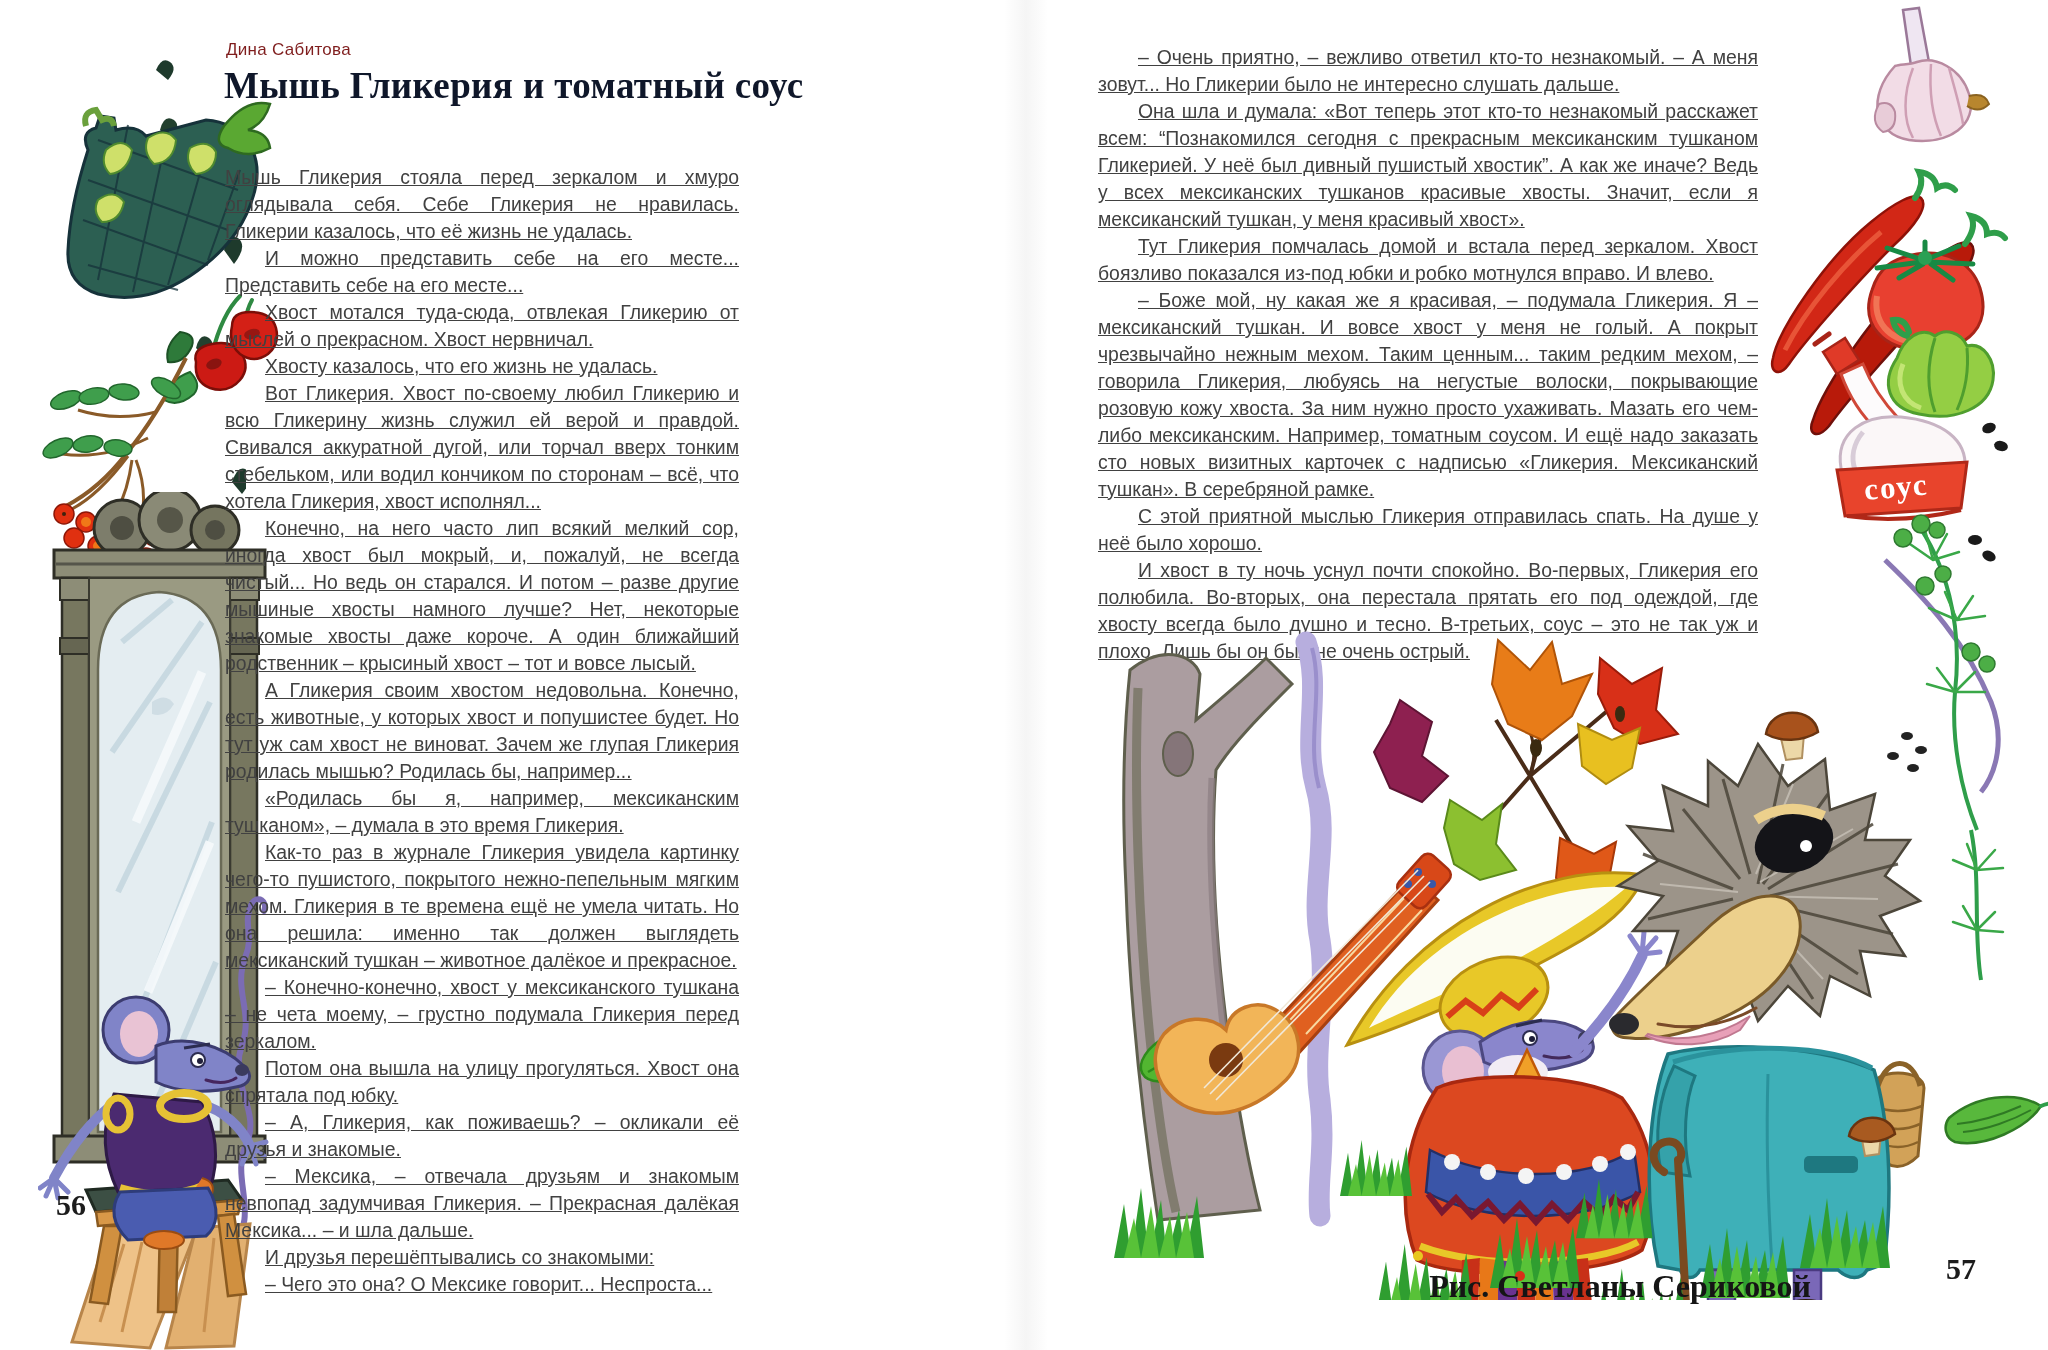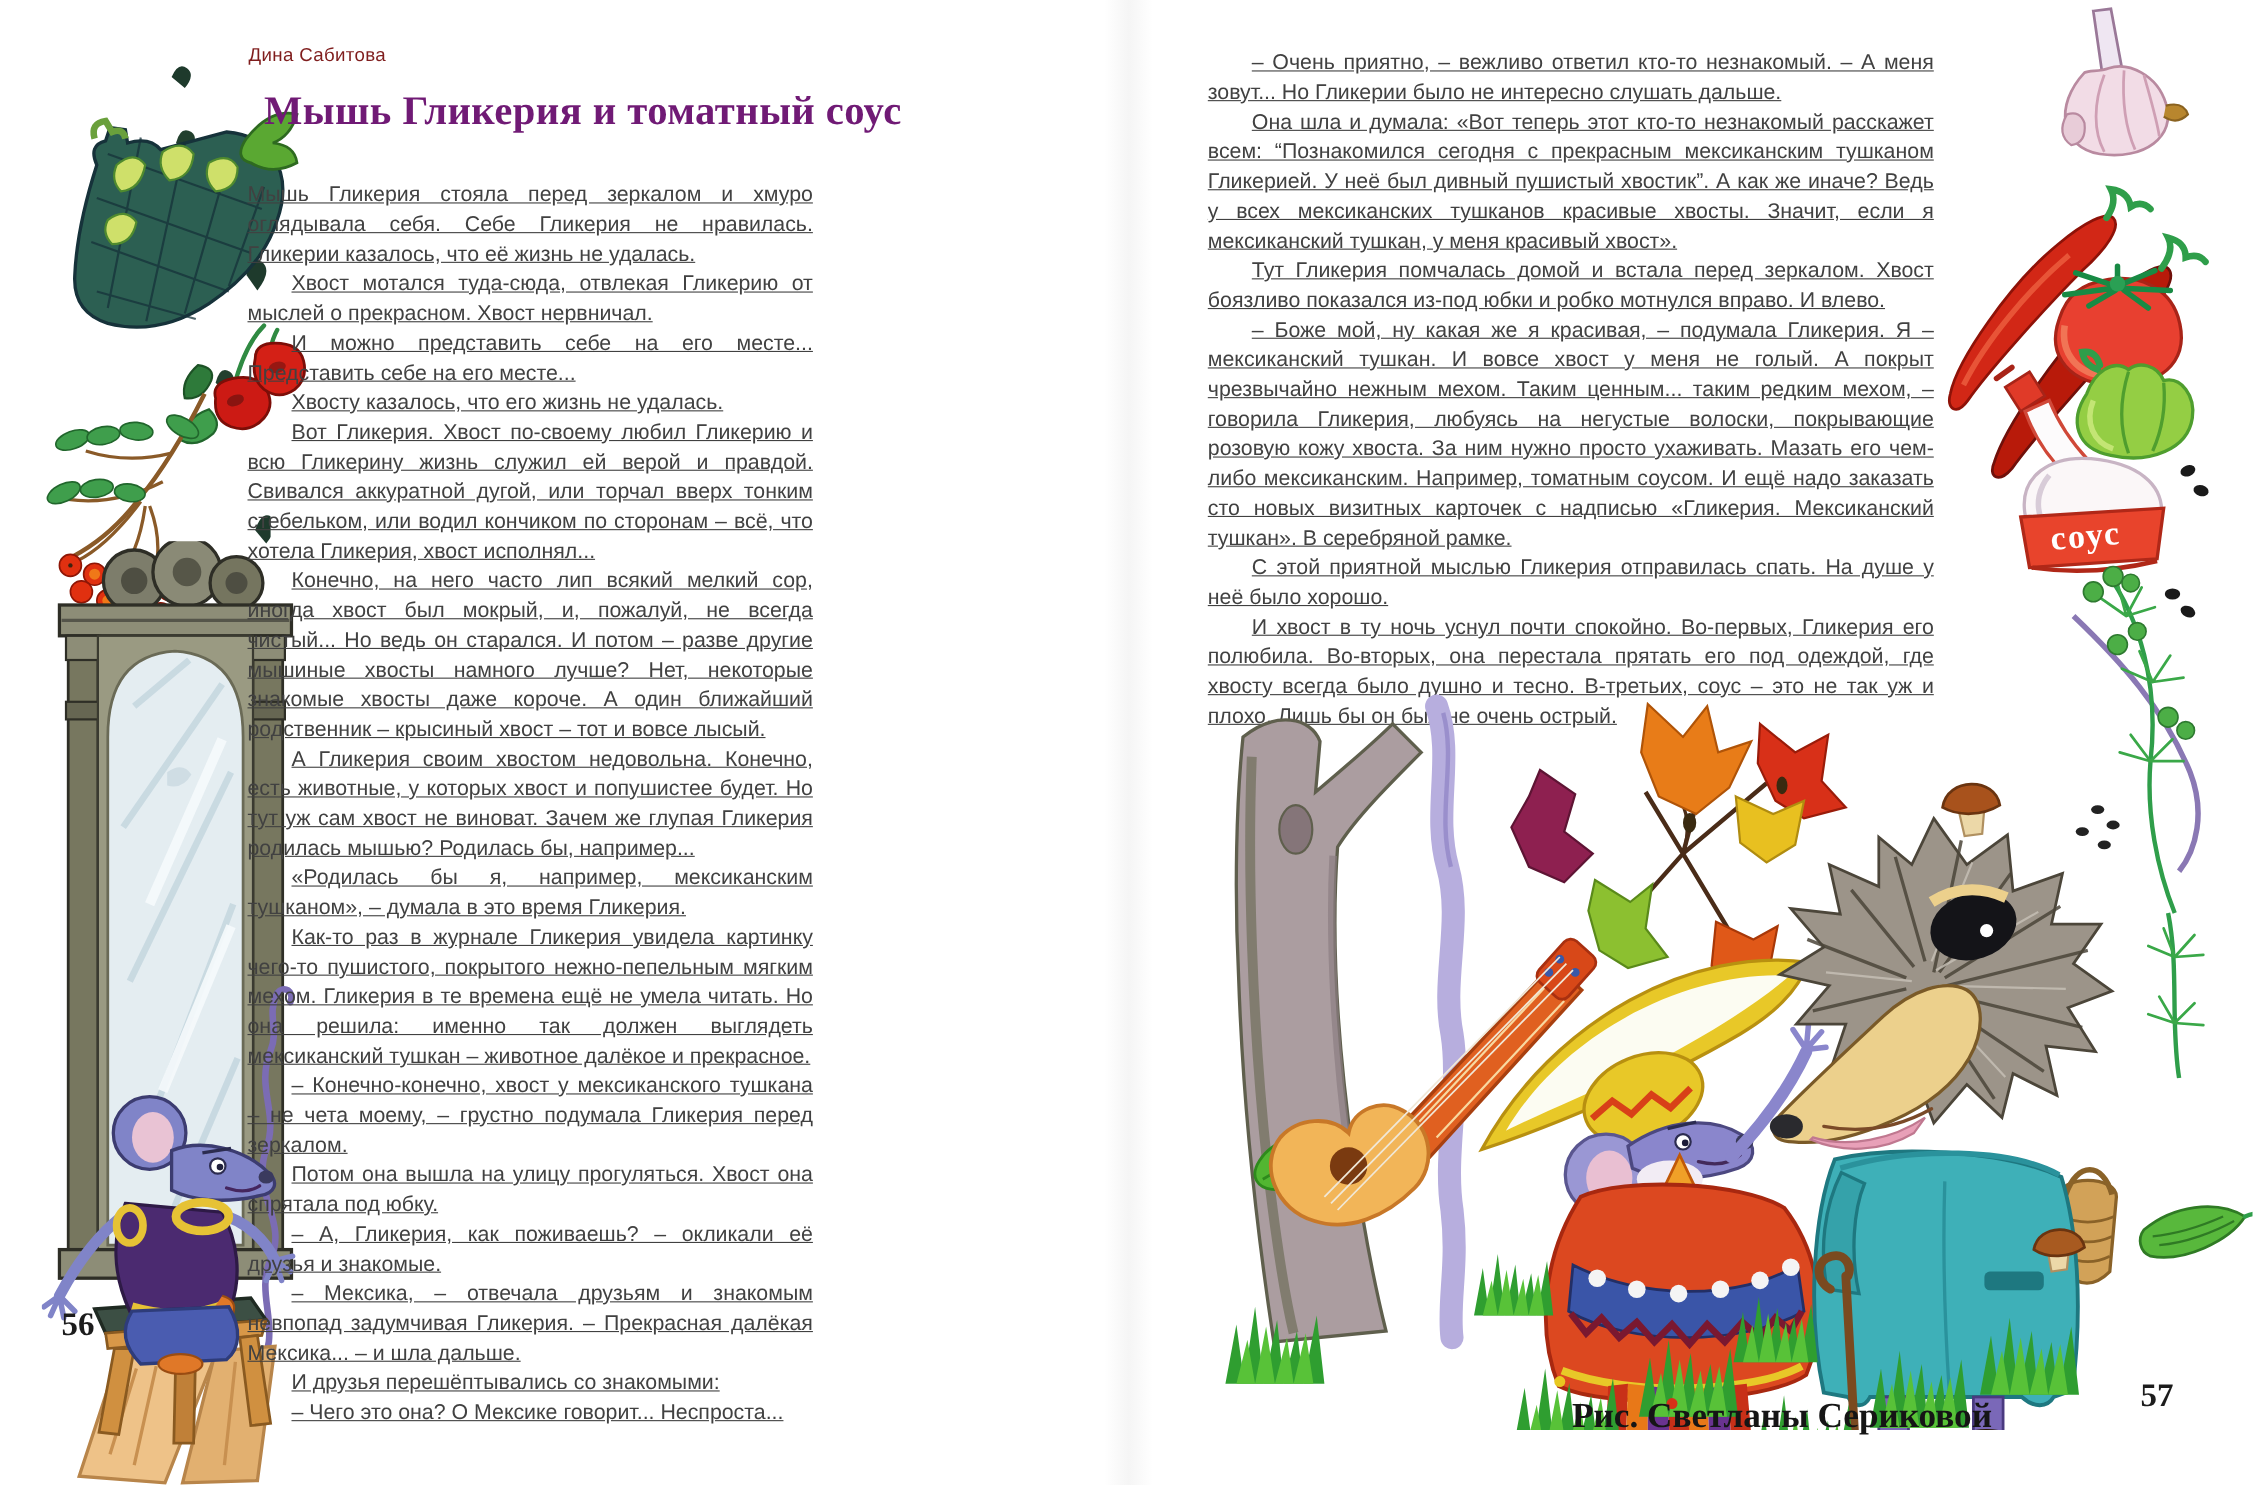--- a/index.html
+++ b/index.html
@@ -1,21 +1,21 @@
 <!DOCTYPE html>
 <html lang="ru"><head>
 <meta charset="utf-8">
 <style>
   html,body{margin:0;padding:0;background:#ffffff;}
   #canvas{position:relative;width:2048px;height:1350px;background:#ffffff;overflow:hidden;
           font-family:"Liberation Sans",sans-serif;}
   .ill{position:absolute;}
   .author{position:absolute;left:226px;top:40px;font-size:17px;color:#7f1d1d;letter-spacing:.3px;}
-  .title{position:absolute;left:224px;top:64px;margin:16px;font-family:"Liberation Serif",serif;
-         font-weight:bold;font-size:37px;color:#701a75;letter-spacing:.4px;white-space:nowrap;}
+  .title{position:absolute;left:224px;top:64px;margin:0;font-family:"Liberation Serif",serif;
+         font-weight:bold;font-size:37px;color:#0f172a;letter-spacing:.4px;white-space:nowrap;}
   .bodycol{position:absolute;font-size:19.4px;line-height:27px;color:#414141;text-align:justify;text-decoration:underline;}
   .bodycol p{margin:0;}
   .bodycol p.ind{text-indent:40px;}
   #left-col{left:225px;top:132px;width:514px;height:1160px;margin-top:32px;}
   #right-col{left:1098px;top:44px;width:660px;height:600px;}
   .pagenum{position:absolute;font-family:"Liberation Serif",serif;font-weight:bold;
            font-size:30px;color:#1c1c1c;}
   #pn-left{left:56px;top:1188px;}
   #pn-right{left:1946px;top:1252px;}
   .caption{position:absolute;left:1300px;top:1268px;width:640px;text-align:center;
@@ -186,22 +186,22 @@
         <path d="M82 210 L170 206 C182 226 180 244 168 254 L90 258 C74 242 72 226 82 210 Z" fill="#4a5cb0" stroke="#2e3c7a" stroke-width="3"></path>
         <ellipse cx="126" cy="258" rx="20" ry="9" fill="#e07828" stroke="#9a4c12" stroke-width="2"></ellipse>
       </g>
     </svg>
 
     <div class="author">Дина Сабитова</div>
     <h1 class="title">Мышь Гликерия и томатный соус</h1>
 
     <div id="left-col" class="bodycol">
       <p>Мышь Гликерия стояла перед зеркалом и хмуро оглядывала себя. Себе Гликерия не нравилась. Гликерии казалось, что её жизнь не удалась.</p>
+      <p class="ind">И можно представить себе на его месте... Представить себе на его месте...</p>
       <p class="ind">Хвост мотался туда-сюда, отвлекая Гликерию от мыслей о прекрасном. Хвост нервничал.</p>
-      <p class="ind">И можно представить себе на его месте... Представить себе на его месте...</p>
       <p class="ind">Хвосту казалось, что его жизнь не удалась.</p>
       <p class="ind">Вот Гликерия. Хвост по-своему любил Гликерию и всю Гликерину жизнь служил ей верой и правдой. Свивался аккуратной дугой, или торчал вверх тонким стебельком, или водил кончиком по сторонам – всё, что хотела Гликерия, хвост исполнял...</p>
       <p class="ind">Конечно, на него часто лип всякий мелкий сор, иногда хвост был мокрый, и, пожалуй, не всегда чистый... Но ведь он старался. И потом – разве другие мышиные хвосты намного лучше? Нет, некоторые знакомые хвосты даже короче. А один ближайший родственник – крысиный хвост – тот и вовсе лысый.</p>
       <p class="ind">А Гликерия своим хвостом недовольна. Конечно, есть животные, у которых хвост и попушистее будет. Но тут уж сам хвост не виноват. Зачем же глупая Гликерия родилась мышью? Родилась бы, например...</p>
       <p class="ind">«Родилась бы я, например, мексиканским тушканом», – думала в это время Гликерия.</p>
       <p class="ind">Как-то раз в журнале Гликерия увидела картинку чего-то пушистого, покрытого нежно-пепельным мягким мехом. Гликерия в те времена ещё не умела читать. Но она решила: именно так должен выглядеть мексиканский тушкан – животное далёкое и прекрасное.</p>
       <p class="ind">– Конечно-конечно, хвост у мексиканского тушкана – не чета моему, – грустно подумала Гликерия перед зеркалом.</p>
       <p class="ind">Потом она вышла на улицу прогуляться. Хвост она спрятала под юбку.</p>
       <p class="ind">– А, Гликерия, как поживаешь? – окликали её друзья и знакомые.</p>
       <p class="ind">– Мексика, – отвечала друзьям и знакомым невпопад задумчивая Гликерия. – Прекрасная далёкая Мексика... – и шла дальше.</p>

